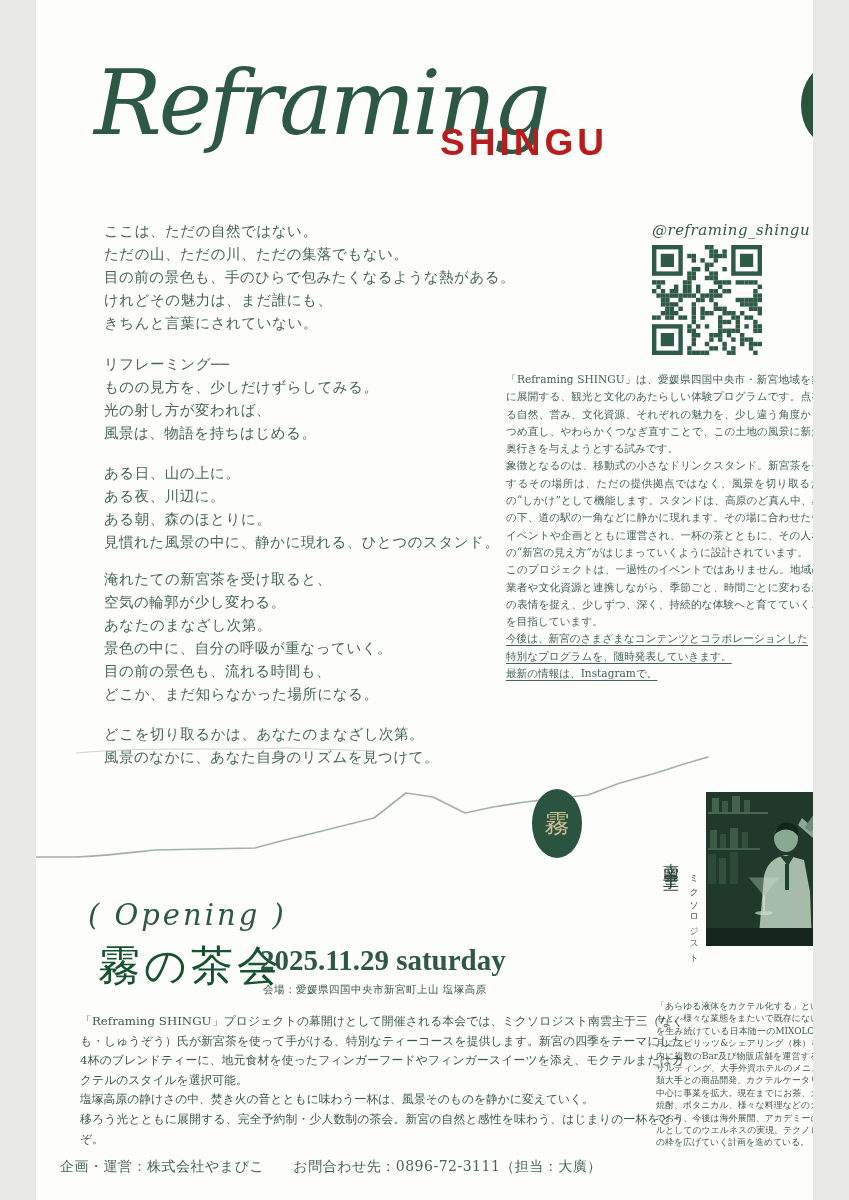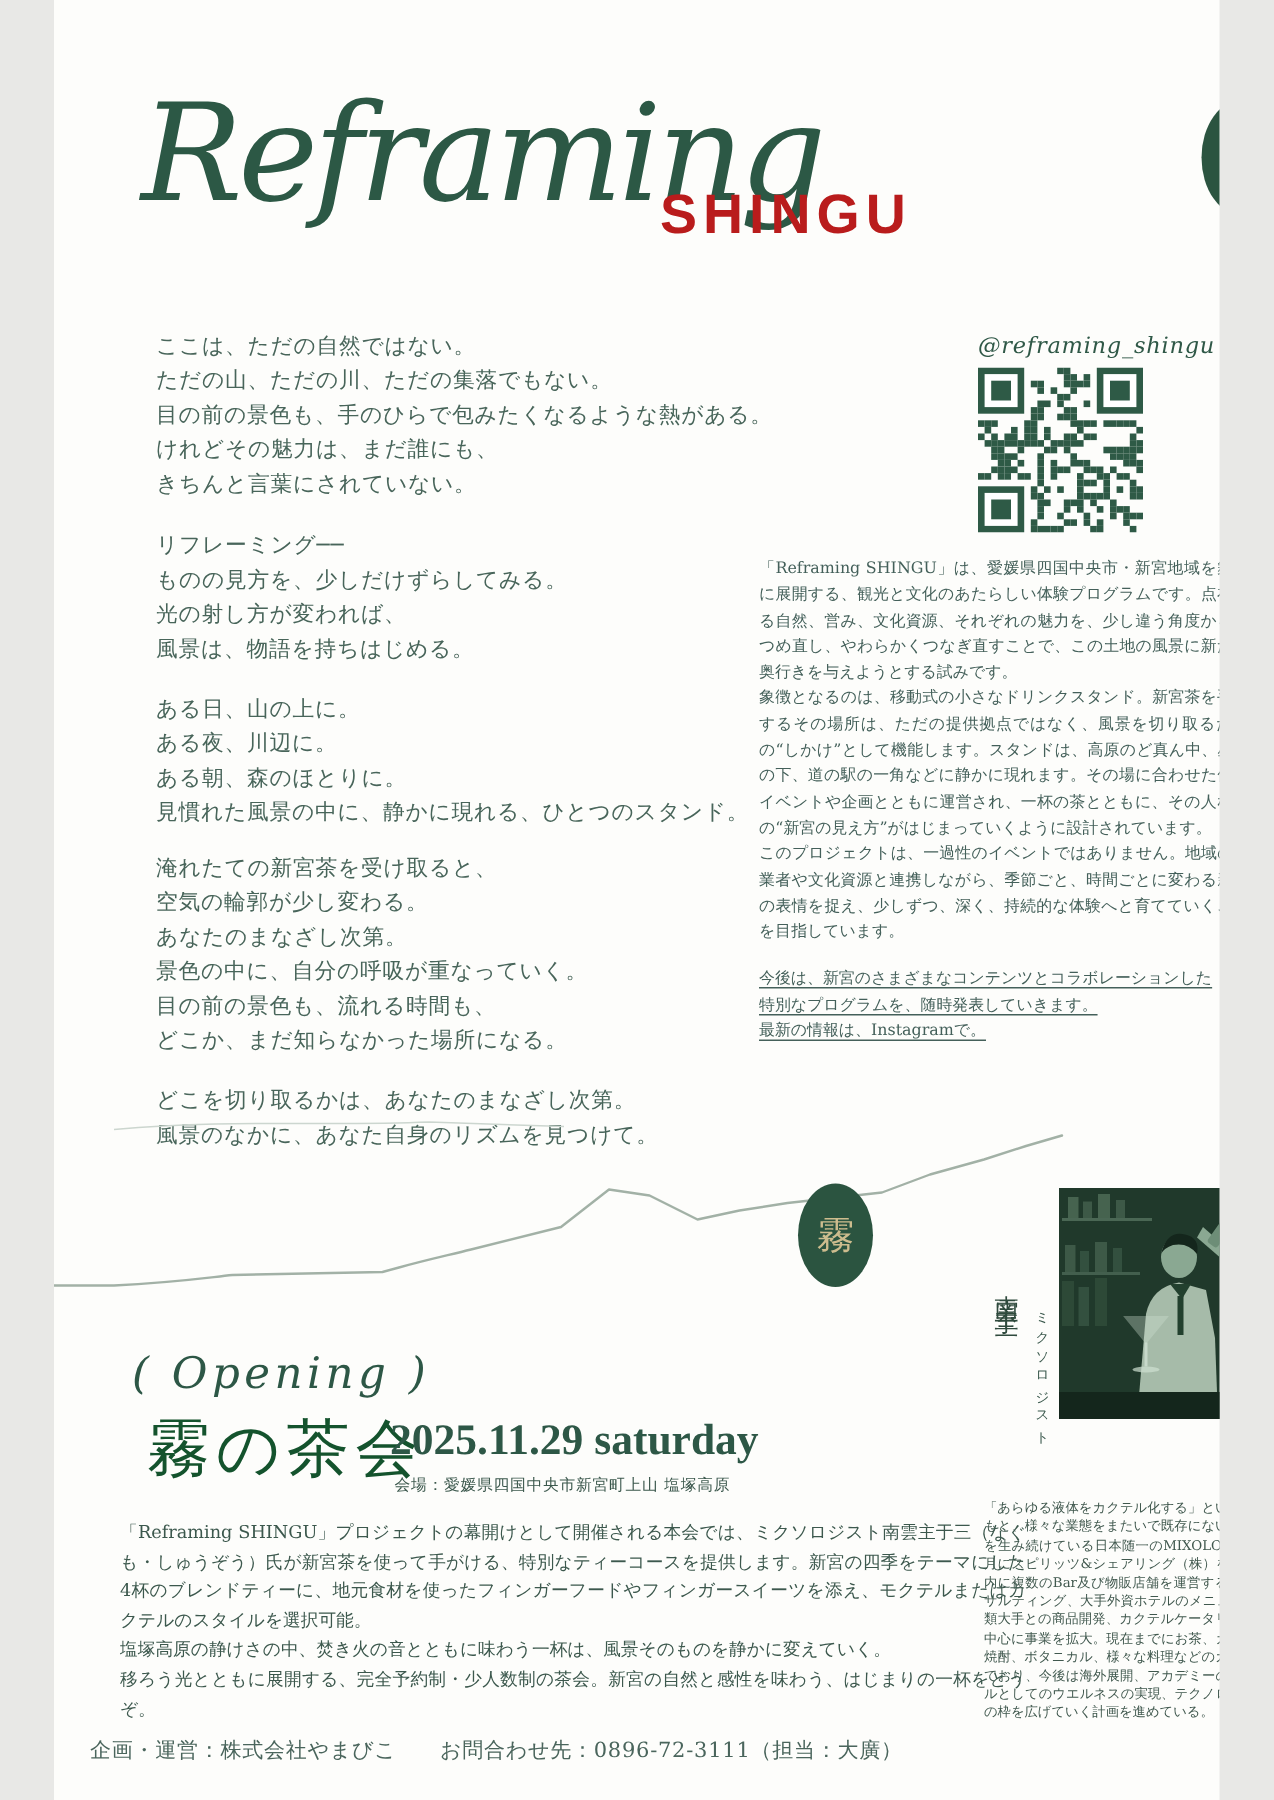--- a/index.html
+++ b/index.html
@@ -38,21 +38,21 @@
   .ig-handle {
     position:absolute; left:616px; top:221px;
     font-size:15px; font-style:italic; color:#2f5847; letter-spacing:0.5px;
   }
   .qr-wrap { position:absolute; left:616px; top:245px; width:110px; height:110px; }
   .about-col {
     position:absolute; left:470px; top:371px; width:327px;
     font-size:10.6px; line-height:17.3px; color:#44605a; text-align:justify;
   }
   .about-col p { margin:0; }
-  .announcement { margin-top:14px; }
+  .announcement { }
   .announcement div { line-height:17.5px; }
   .announcement span { text-decoration:underline; text-underline-offset:3px; }
   
   .ridge-svg { position:absolute; left:0; top:690px; z-index:1; }
   
   .photo-wrap { position:absolute; left:670px; top:792px; width:124px; height:154px; z-index:2; }
   .profile-name {
     position:absolute; left:624px; top:850px; height:150px;
     writing-mode:vertical-rl; font-size:16px; letter-spacing:4px; color:#2f4a3d;
   }

